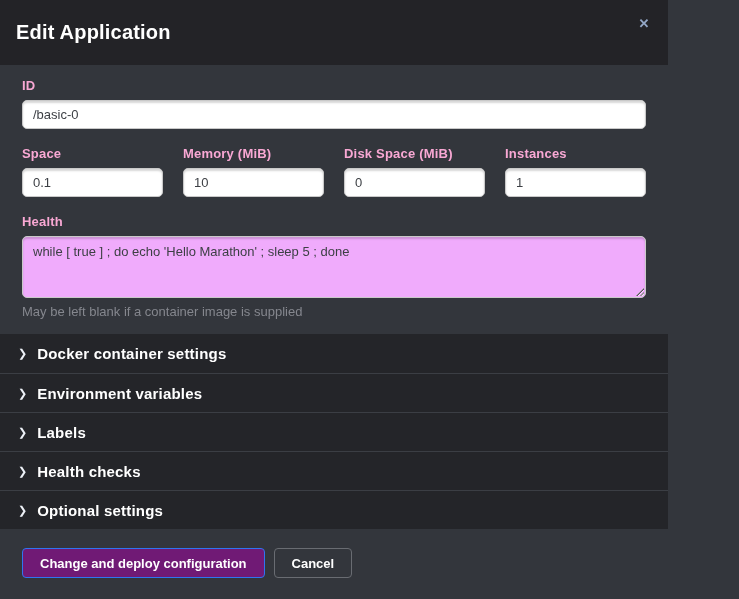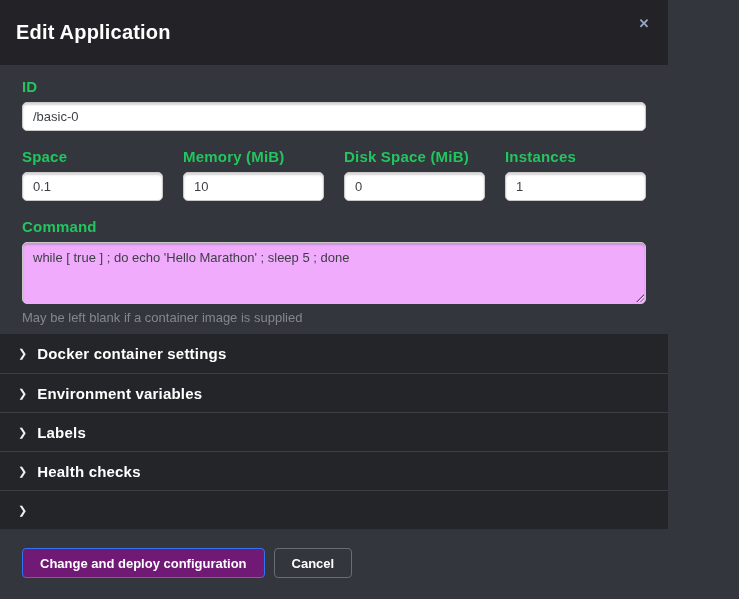--- a/index.html
+++ b/index.html
@@ -30,21 +30,21 @@
 
   
   .form-body {
     height: 269px; flex: 0 0 269px;
     background: #33363c;
     padding: 13px 22px 0 22px;
     overflow: hidden;
   }
   .field-label {
     display: block;
-    color: #22c55e; font-size: 15px; font-weight: 700;
+    color: #f9a8d4; font-size: 13px; font-weight: 700;
     margin-bottom: 7px; letter-spacing: .2px;
   }
   .text-input {
     width: 100%; height: 29px;
     background: #ffffff;
     border: 1px solid #c9c9c9; border-radius: 5px;
     box-shadow: inset 0 2px 2px rgba(0,0,0,.16);
     padding: 0 10px;
     font-family: "Liberation Sans", "DejaVu Sans", sans-serif;
     font-size: 13px; color: #3c3f44;
@@ -137,21 +137,21 @@
         <label class="field-label">Disk Space (MiB)</label>
         <input class="text-input" type="text" value="0" style="">
       </div>
       <div>
         <label class="field-label">Instances</label>
         <input class="text-input" type="text" value="1" style="">
       </div>
     </div>
 
     <div>
-      <label class="field-label">Command</label>
+      <label class="field-label">Health</label>
       <div class="command-wrap">
         <textarea class="command-textarea" spellcheck="false" style="">while [ true ] ; do echo 'Hello Marathon' ; sleep 5 ; done</textarea>
         <span class="resize-grip"></span>
       </div>
       <div class="help-text">May be left blank if a container image is supplied</div>
     </div>
 
   </div>
 
   <div class="accordion">
@@ -166,20 +166,21 @@
     <div class="accordion-row">
       <span class="chevron">❯</span>
       <span class="accordion-label">Labels</span>
     </div>
     <div class="accordion-row">
       <span class="chevron">❯</span>
       <span class="accordion-label">Health checks</span>
     </div>
     <div class="accordion-row">
       <span class="chevron">❯</span>
+      <span class="accordion-label">Optional settings</span>
     </div>
   </div>
 
   <div class="modal-footer">
     <button class="btn btn-primary">Change and deploy configuration</button>
     <button class="btn btn-cancel">Cancel</button>
   </div>
 
 </div>
 

